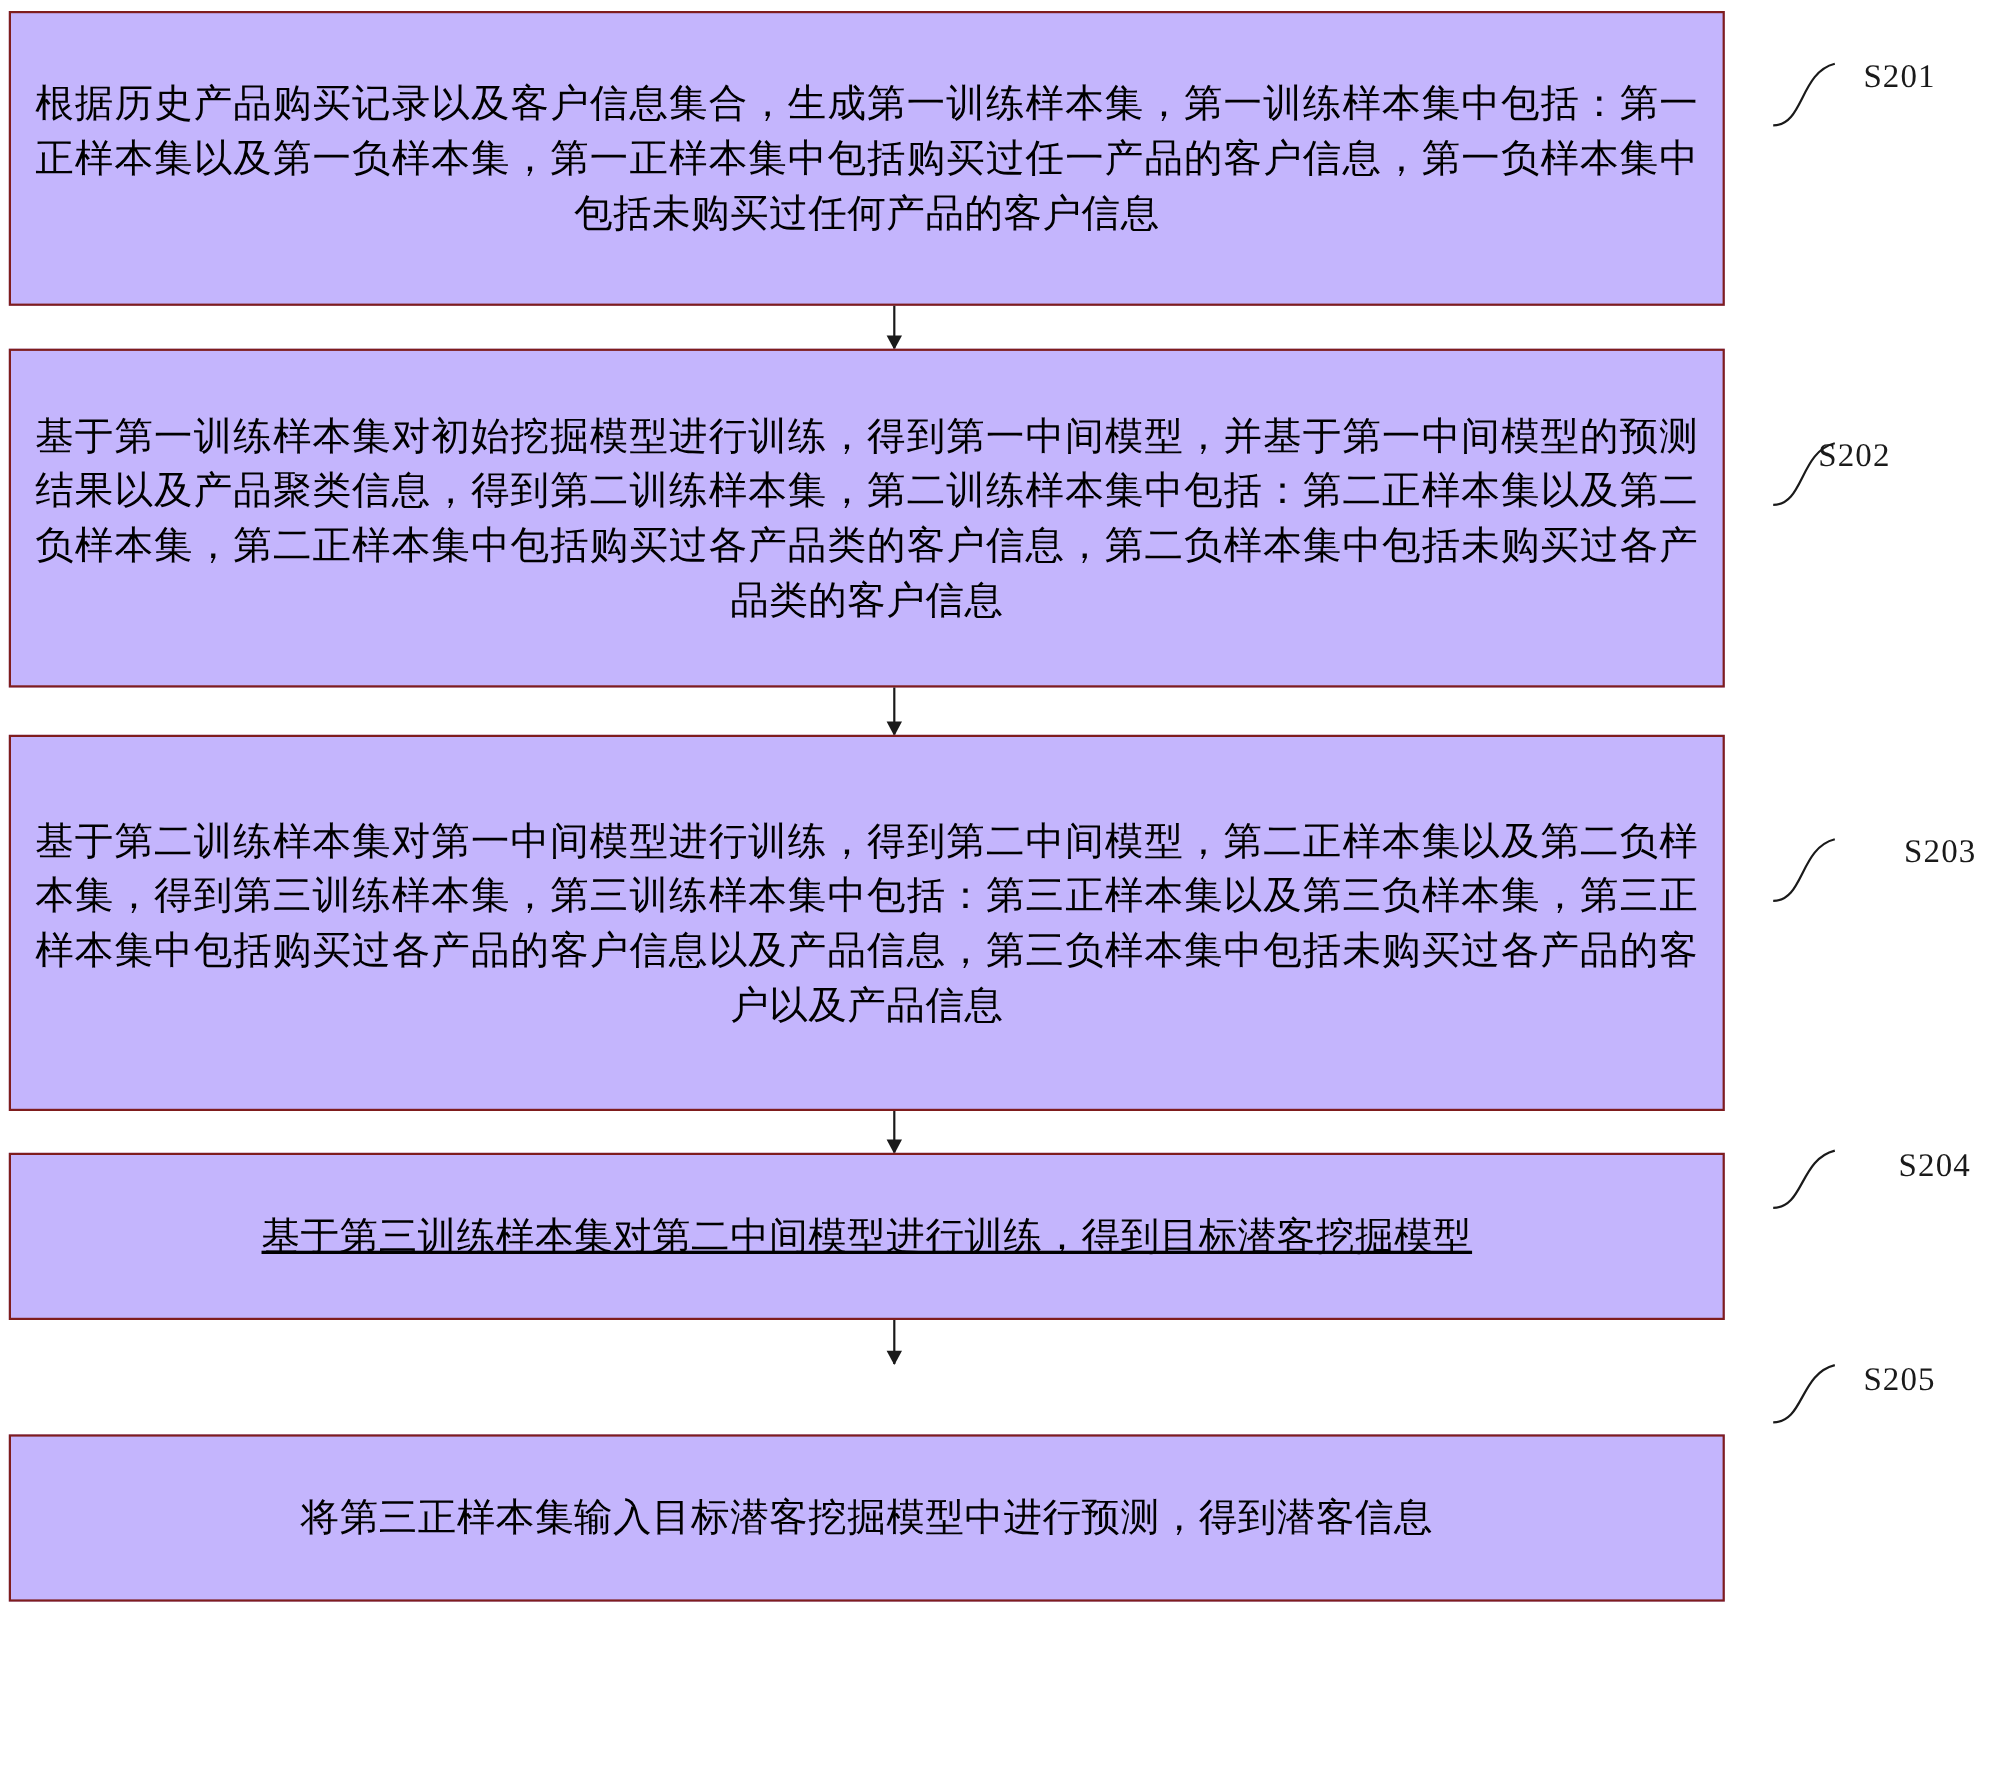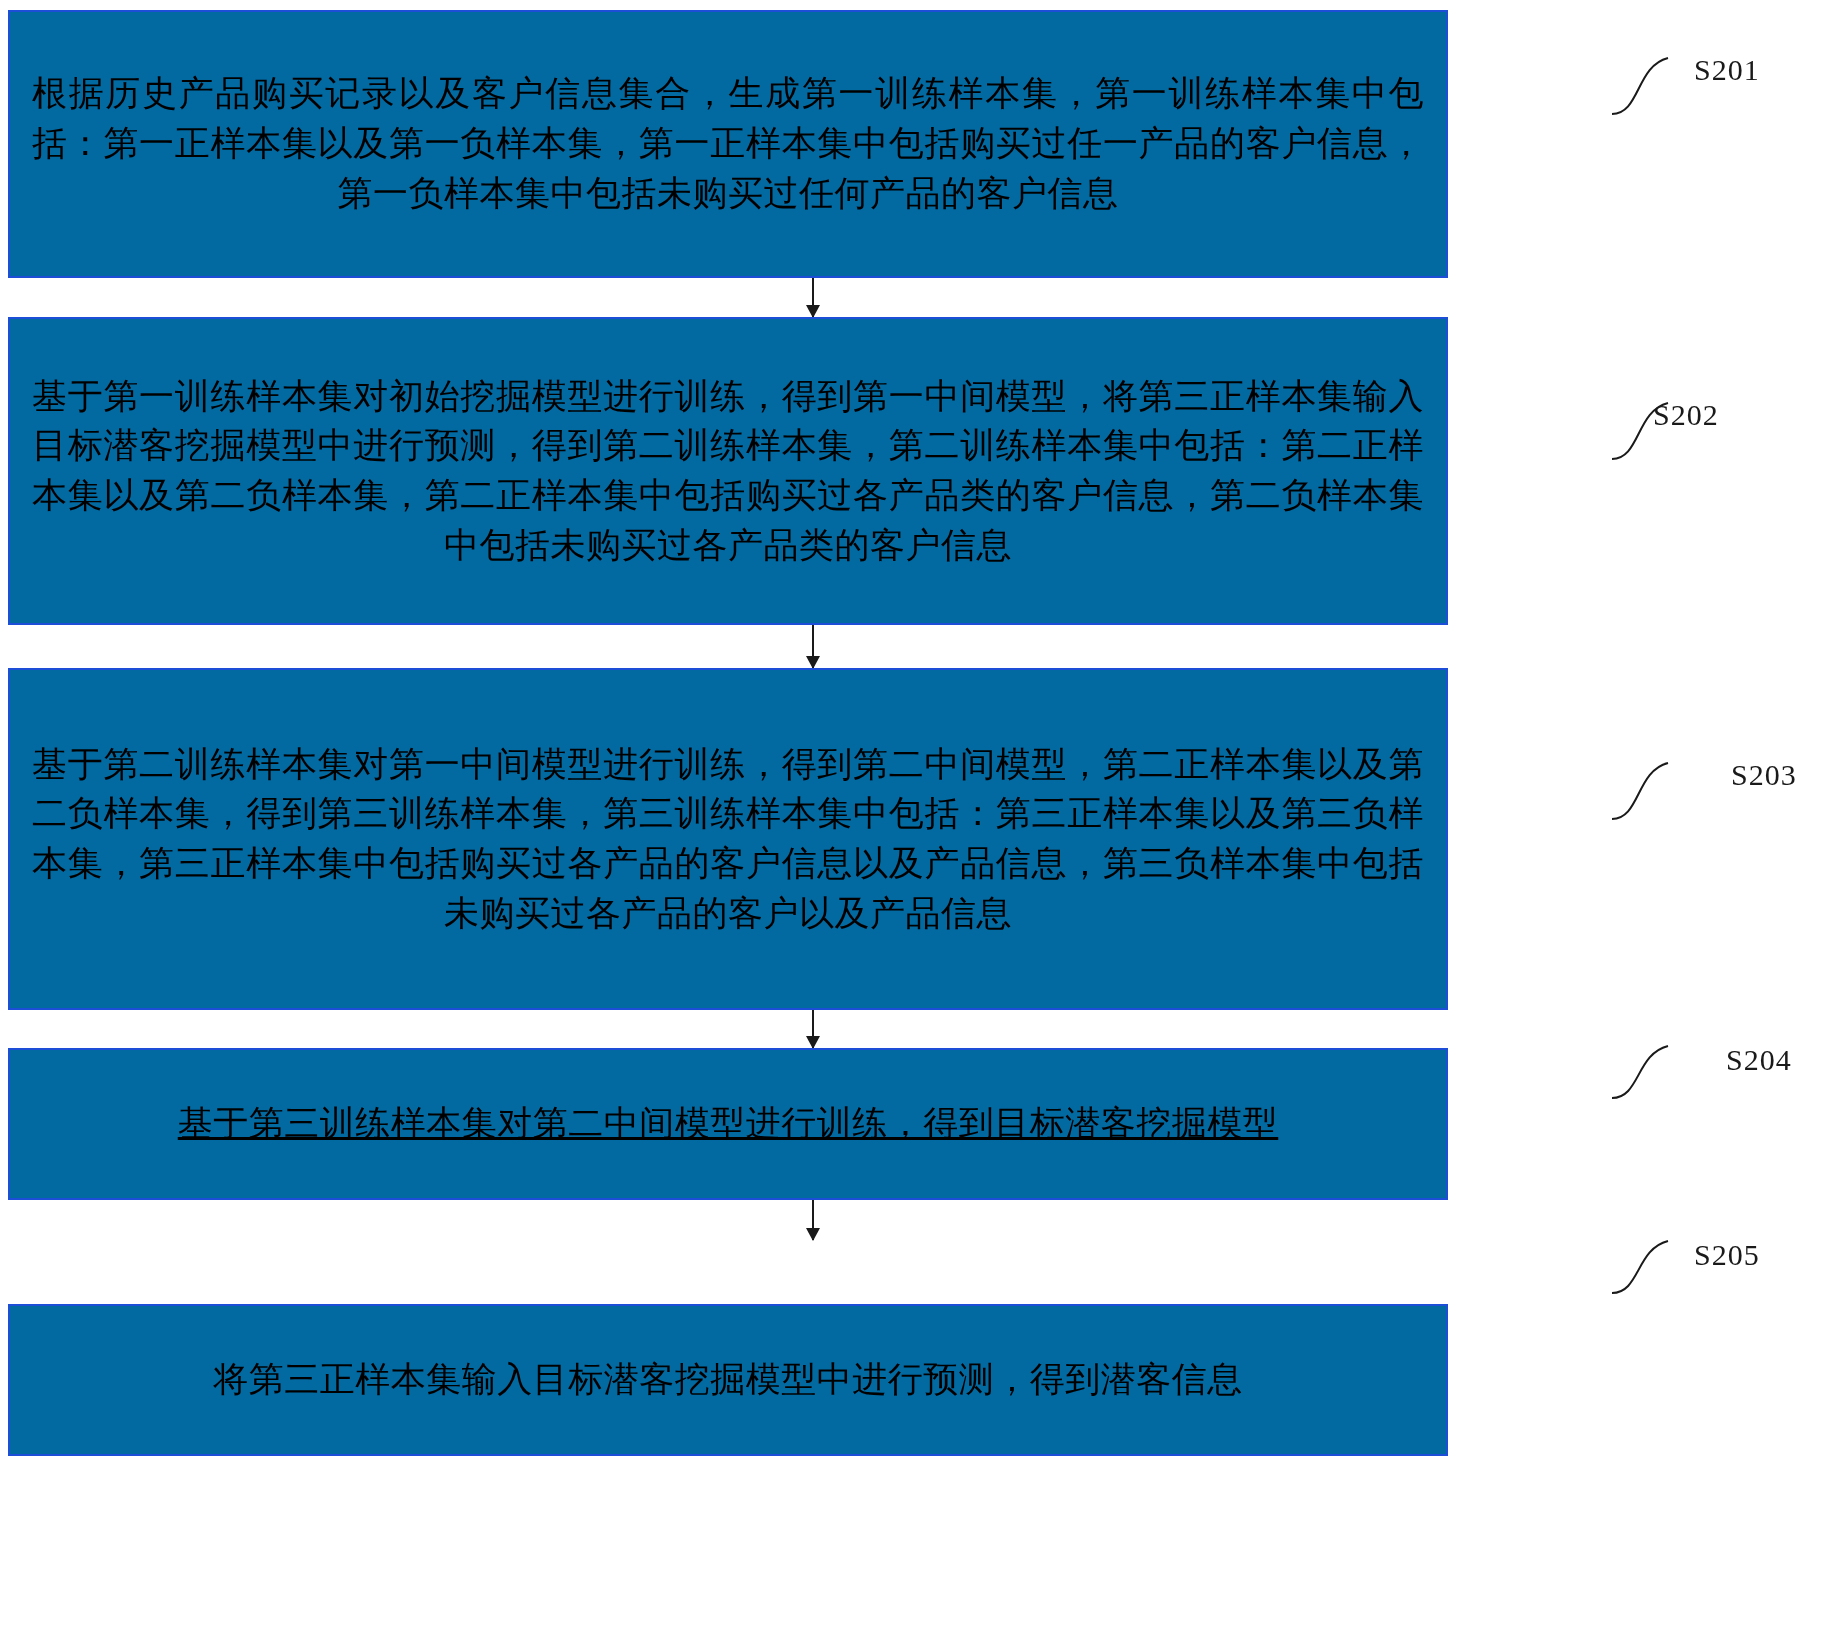--- a/index.html
+++ b/index.html
@@ -16,24 +16,24 @@
   }
   #flowchart {
     position: relative;
     width: 1823px;
     height: 1629px;
     box-sizing: border-box;
   }
   .step {
     position: absolute;
     left: 8px;
-    width: 1440px;
+    width: 1560px;
     box-sizing: border-box;
-    border: 2px solid #1d4ed8;
-    background: #0369a1;
+    border: 2px solid #7f1d1d;
+    background: #c4b5fd;
     display: flex;
     align-items: center;
     justify-content: center;
   }
   .step-text {
     display: block;
     width: 100%;
     padding: 10px 22px;
     box-sizing: border-box;
     font-size: 35px;
@@ -122,21 +122,21 @@
     <path d="M2 66 C 30 66, 26 18, 58 10" fill="none" stroke="#1a1a1a" stroke-width="2"></path>
   </svg>
   <div class="step-label" id="label-S201">S201</div>
 
   <div class="connector" id="conn-1">
     <div class="line"></div>
     <div class="head"></div>
   </div>
 
   <div class="step" id="step-2">
-    <span class="step-text just">基于第一训练样本集对初始挖掘模型进行训练，得到第一中间模型，将第三正样本集输入目标潜客挖掘模型中进行预测，得到第二训练样本集，第二训练样本集中包括：第二正样本集以及第二负样本集，第二正样本集中包括购买过各产品类的客户信息，第二负样本集中包括未购买过各产品类的客户信息</span>
+    <span class="step-text just">基于第一训练样本集对初始挖掘模型进行训练，得到第一中间模型，并基于第一中间模型的预测结果以及产品聚类信息，得到第二训练样本集，第二训练样本集中包括：第二正样本集以及第二负样本集，第二正样本集中包括购买过各产品类的客户信息，第二负样本集中包括未购买过各产品类的客户信息</span>
   </div>
   <svg class="leader" id="leader-S202" viewBox="0 0 60 70">
     <path d="M2 66 C 30 66, 26 18, 58 10" fill="none" stroke="#1a1a1a" stroke-width="2"></path>
   </svg>
   <div class="step-label" id="label-S202">S202</div>
 
   <div class="connector" id="conn-2">
     <div class="line"></div>
     <div class="head"></div>
   </div>

